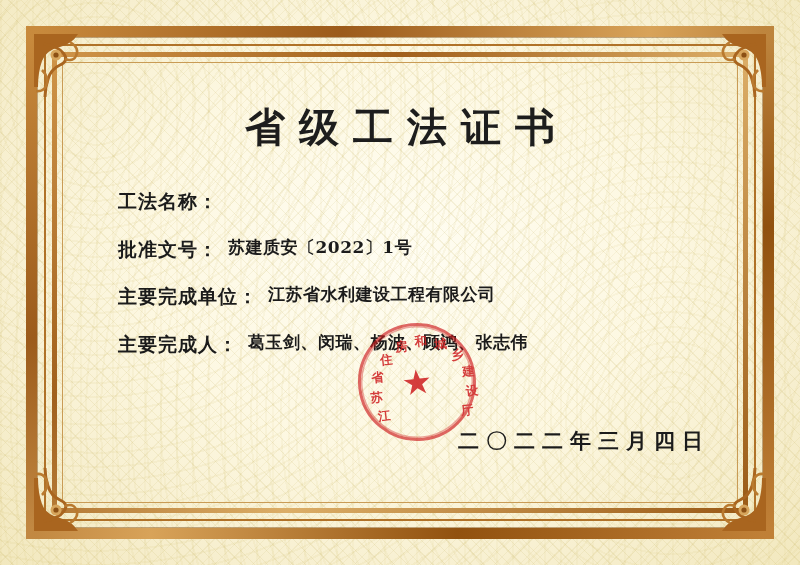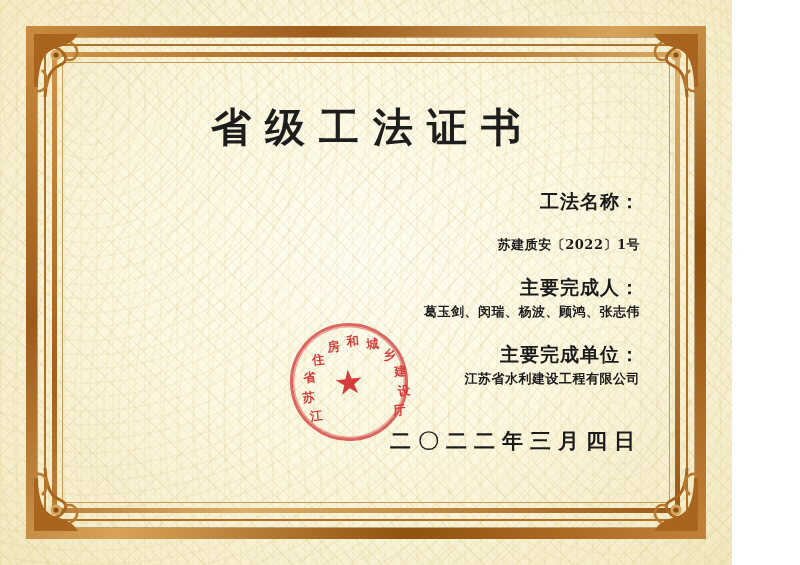--- a/index.html
+++ b/index.html
@@ -10,21 +10,21 @@
   body {
     width: 800px;
     height: 565px;
     overflow: hidden;
     font-family: "DejaVu Serif", "Liberation Serif", serif;
   }
 
   
   .certificate {
     position: relative;
-    width: 732px;
+    width: 800px;
     height: 565px;
     box-sizing: border-box;
     background:
       radial-gradient(ellipse at 50% 45%, #fffdf2 0%, #fdf8e2 45%, #f7efcf 75%, #f2e8be 100%);
     overflow: hidden;
   }
 
   
   .texture {
     position: absolute;
@@ -100,34 +100,33 @@
     text-indent: 14px;
   }
 
   .fields {
     margin-top: 32px;
     padding-left: 46px;
     padding-right: 20px;
   }
   .field-row {
     display: flex;
-    align-items: flex-end;
+    align-items: flex-start;
     margin-bottom: 19px;
     line-height: 1.5;
-    flex-direction: column;
   }
   .field-label {
     font-size: 19px;
     font-weight: bold;
     color: #1b1b1b;
     white-space: nowrap;
     letter-spacing: 1px;
   }
   .field-value {
-    font-size: 13px;
+    font-size: 17px;
     color: #1b1b1b;
     margin-left: 10px;
     letter-spacing: .5px;
     font-weight: 600;
   }
   .field-value.small {
     font-size: 16px;
   }
 
   
@@ -252,32 +251,33 @@
 
     <div class="cert-title">省级工法证书</div>
 
     <div class="fields">
 
       <div class="field-row">
         <span class="field-label">工法名称：</span>
       </div>
 
       <div class="field-row">
+        <span class="field-label">批准文号：</span>
         <span class="field-value">苏建质安〔2022〕1号</span>
       </div>
 
+
+      <div class="field-row">
+        <span class="field-label">主要完成单位：</span>
+        <span class="field-value">江苏省水利建设工程有限公司</span>
+      </div>
 
       <div class="field-row">
         <span class="field-label">主要完成人：</span>
         <span class="field-value">葛玉剑、闵瑞、杨波、顾鸿、张志伟</span>
-      </div>
-
-      <div class="field-row">
-        <span class="field-label">主要完成单位：</span>
-        <span class="field-value">江苏省水利建设工程有限公司</span>
       </div>
 
     </div>
 
     <div class="date-zone">
       <div class="seal">
         <div class="seal-text">
           <span style="transform: rotate(-118deg) translate(0,-48px) rotate(118deg);">江</span>
           <span style="transform: rotate(-94deg) translate(0,-48px) rotate(94deg);">苏</span>
           <span style="transform: rotate(-70deg) translate(0,-48px) rotate(70deg);">省</span>

